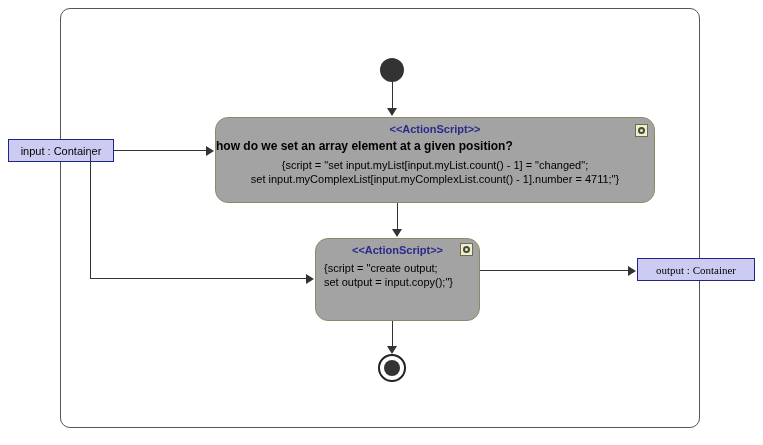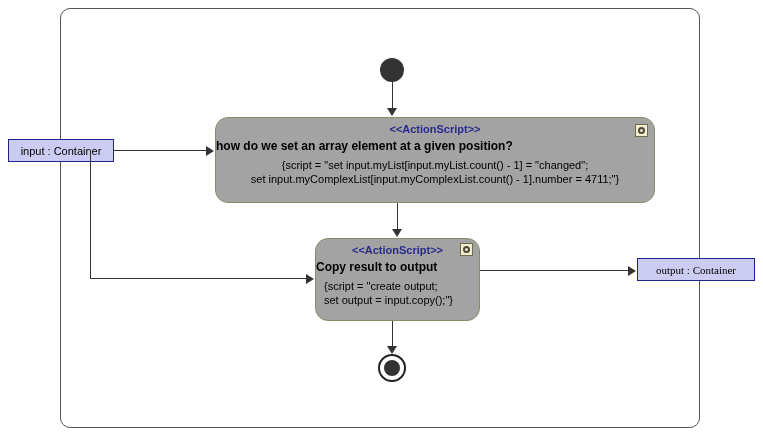--- a/index.html
+++ b/index.html
@@ -255,21 +255,20 @@
       <div class="ln">set input.myComplexList[input.myComplexList.count() - 1].number = 4711;"}</div>
     </div>
   </div>
 
   <div class="edge v" style="left:397px; top:203px; height:27px;"></div>
   <div class="arrow-down" style="left:392px; top:229px;"></div>
 
   <div class="action action-b">
     <div class="corner-icon"></div>
     <div class="stereotype">&lt;&lt;ActionScript&gt;&gt;</div>
-    <div class="title">Copy result to output</div>
     <div class="body">
         <div class="ln">{script = "create output;</div>
         <div class="ln">set output = input.copy();"}</div>
     </div>
   </div>
 
   <div class="edge v" style="left:392px; top:321px; height:26px;"></div>
   <div class="arrow-down" style="left:387px; top:346px;"></div>
 
   <div class="final-node"></div>

